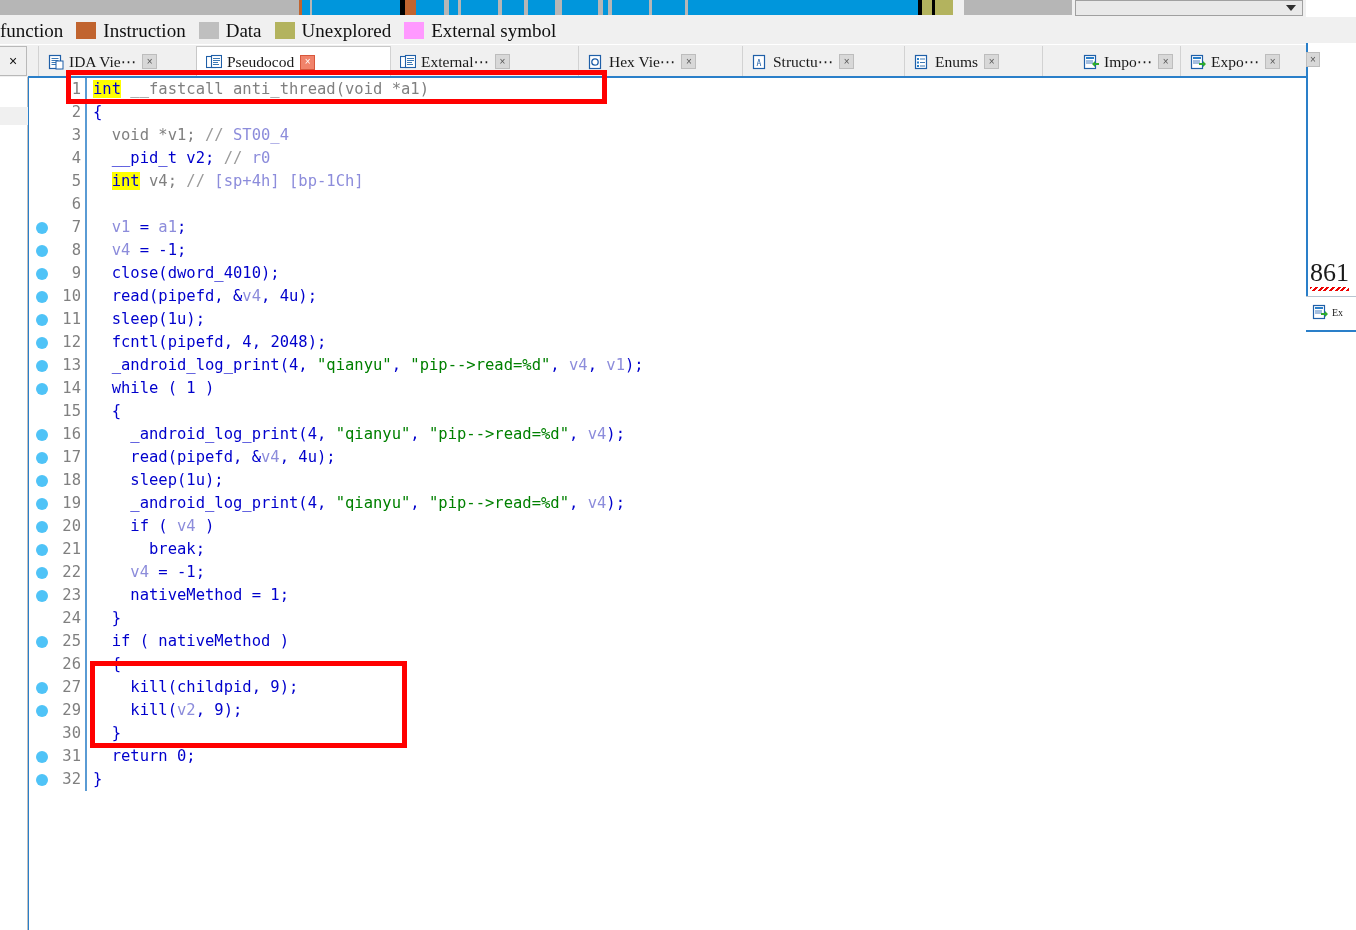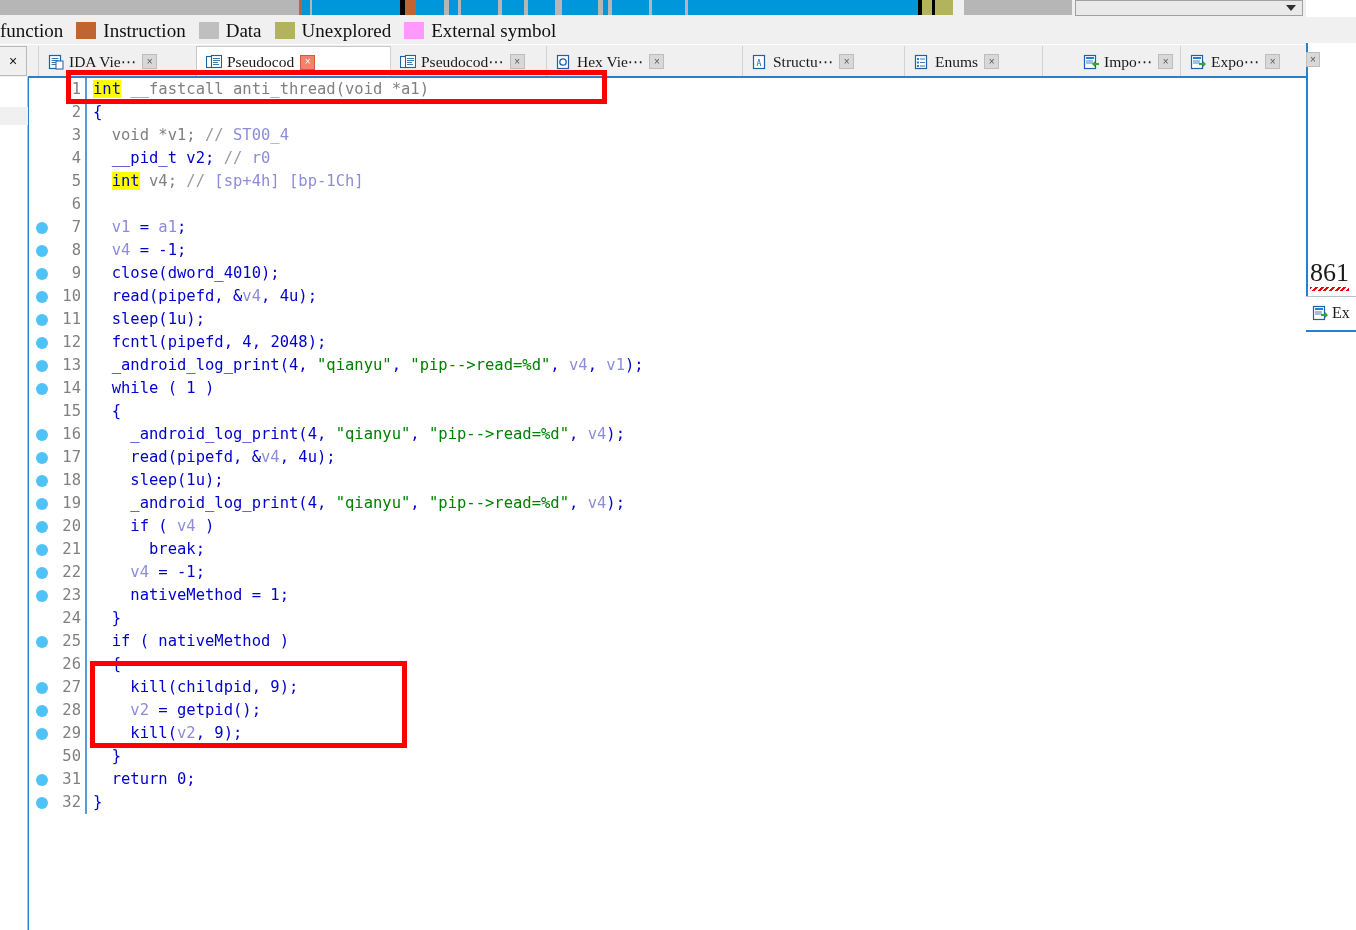--- a/index.html
+++ b/index.html
@@ -172,21 +172,21 @@
   }
   .ov-divider-a {
     position: absolute; left: 1306px; top: 296px; width: 50px; height: 1px; background: #b8c4d0;
   }
   .ov-divider-b {
     position: absolute; left: 1306px; top: 330px; width: 50px; height: 2px; background: #2a7fc9;
   }
   .ov-ex {
     position: absolute; left: 1312px; top: 304px;
     display: flex; align-items: center;
-    font-family: "Liberation Serif", serif; font-size: 16px; color: #1a1a1a;
+    font-family: "Liberation Serif", serif; font-size: 10px; color: #1a1a1a;
   }
   .ov-ex .ticon { width: 16px; height: 16px; margin-right: 4px; }
   .ov-border-l {
     position: absolute; left: 1306px; top: 43px; width: 2px; height: 253px; background: #2a7fc9;
   }
   .ov-tabclose {
     position: absolute; left: 1306px; top: 52px; width: 14px; height: 15px;
     background: #d8d8d8; border: 1px solid #bdbdbd;
     display:flex; align-items:center; justify-content:center;
     font-size: 10px; color:#555; font-family:"Liberation Sans",sans-serif;
@@ -277,24 +277,24 @@
         </div>
         <div class="tab" style="left: 390px; width: 175px;">
           <span class="ticon"><svg viewBox="0 0 16 16" width="16" height="16">
               <rect x="0.5" y="2.5" width="9" height="11" fill="#ffffff" stroke="#1f5fa8" stroke-width="1.1"></rect>
               <rect x="5.5" y="1.5" width="10" height="12" fill="#ffffff" stroke="#1f5fa8" stroke-width="1.1"></rect>
               <line x1="7" y1="4.5" x2="14" y2="4.5" stroke="#3c78b4" stroke-width="1"></line>
               <line x1="7" y1="6.5" x2="14" y2="6.5" stroke="#3c78b4" stroke-width="1"></line>
               <line x1="7" y1="8.5" x2="12" y2="8.5" stroke="#3c78b4" stroke-width="1"></line>
               <line x1="7" y1="10.5" x2="13" y2="10.5" stroke="#3c78b4" stroke-width="1"></line>
             </svg></span>
-          <span class="tlabel">Pseudocod⋯</span>
-          <span class="tclose">×</span>
-        </div>
-        <div class="tab" style="left: 546px; width: 150px;">
+          <span class="tlabel">External⋯</span>
+          <span class="tclose">×</span>
+        </div>
+        <div class="tab" style="left: 578px; width: 150px;">
           <span class="ticon"><svg viewBox="0 0 16 16" width="16" height="16">
               <rect x="1.5" y="1.5" width="11" height="13" fill="#ffffff" stroke="#1f5fa8" stroke-width="1.2"></rect>
               <circle cx="7" cy="8" r="3.2" fill="none" stroke="#1f5fa8" stroke-width="1.3"></circle>
             </svg></span>
           <span class="tlabel">Hex Vie⋯</span>
           <span class="tclose">×</span>
         </div>
         <div class="tab" style="left: 742px; width: 148px;">
           <span class="ticon"><svg viewBox="0 0 16 16" width="16" height="16">
               <rect x="1.5" y="1.5" width="11" height="13" fill="#ffffff" stroke="#1f5fa8" stroke-width="1.2"></rect>
@@ -368,23 +368,22 @@
         <div class="cline"><div class="bp"><span class="dot"></span></div><div class="lnum">18</div><div class="vbar"></div><div class="ctext"><span class="pl">    </span><span class="kw">sleep</span><span class="kw">(</span><span class="kw">1u</span><span class="kw">);</span></div></div>
         <div class="cline"><div class="bp"><span class="dot"></span></div><div class="lnum">19</div><div class="vbar"></div><div class="ctext"><span class="pl">    </span><span class="kw">_android_log_print</span><span class="kw">(</span><span class="kw">4</span><span class="kw">, </span><span class="str">"qianyu"</span><span class="kw">, </span><span class="str">"pip--&gt;read=%d"</span><span class="kw">, </span><span class="var">v4</span><span class="kw">);</span></div></div>
         <div class="cline"><div class="bp"><span class="dot"></span></div><div class="lnum">20</div><div class="vbar"></div><div class="ctext"><span class="pl">    </span><span class="kw">if ( </span><span class="var">v4</span><span class="kw"> )</span></div></div>
         <div class="cline"><div class="bp"><span class="dot"></span></div><div class="lnum">21</div><div class="vbar"></div><div class="ctext"><span class="pl">      </span><span class="kw">break;</span></div></div>
         <div class="cline"><div class="bp"><span class="dot"></span></div><div class="lnum">22</div><div class="vbar"></div><div class="ctext"><span class="pl">    </span><span class="var">v4</span><span class="kw"> = </span><span class="kw">-1</span><span class="kw">;</span></div></div>
         <div class="cline"><div class="bp"><span class="dot"></span></div><div class="lnum">23</div><div class="vbar"></div><div class="ctext"><span class="pl">    </span><span class="kw">nativeMethod</span><span class="kw"> = </span><span class="kw">1</span><span class="kw">;</span></div></div>
         <div class="cline"><div class="bp"></div><div class="lnum">24</div><div class="vbar"></div><div class="ctext"><span class="pl">  </span><span class="kw">}</span></div></div>
         <div class="cline"><div class="bp"><span class="dot"></span></div><div class="lnum">25</div><div class="vbar"></div><div class="ctext"><span class="pl">  </span><span class="kw">if ( </span><span class="kw">nativeMethod</span><span class="kw"> )</span></div></div>
         <div class="cline"><div class="bp"></div><div class="lnum">26</div><div class="vbar"></div><div class="ctext"><span class="pl">  </span><span class="kw">{</span></div></div>
         <div class="cline"><div class="bp"><span class="dot"></span></div><div class="lnum">27</div><div class="vbar"></div><div class="ctext"><span class="pl">    </span><span class="kw">kill</span><span class="kw">(</span><span class="kw">childpid</span><span class="kw">, </span><span class="kw">9</span><span class="kw">);</span></div></div>
-        <div class="cline"><div class="bp"><span class="dot"></span></div><div class="lnum">28</div><div class="vbar"></div><div class="ctext"><span class="pl">    </span><span class="var">v2</span><span class="kw"> = </span><span class="kw">getpid</span><span class="kw">();</span></div></div>
         <div class="cline"><div class="bp"><span class="dot"></span></div><div class="lnum">29</div><div class="vbar"></div><div class="ctext"><span class="pl">    </span><span class="kw">kill</span><span class="kw">(</span><span class="var">v2</span><span class="kw">, </span><span class="kw">9</span><span class="kw">);</span></div></div>
-        <div class="cline"><div class="bp"></div><div class="lnum">50</div><div class="vbar"></div><div class="ctext"><span class="pl">  </span><span class="kw">}</span></div></div>
+        <div class="cline"><div class="bp"></div><div class="lnum">30</div><div class="vbar"></div><div class="ctext"><span class="pl">  </span><span class="kw">}</span></div></div>
         <div class="cline"><div class="bp"><span class="dot"></span></div><div class="lnum">31</div><div class="vbar"></div><div class="ctext"><span class="pl">  </span><span class="kw">return </span><span class="kw">0</span><span class="kw">;</span></div></div>
         <div class="cline"><div class="bp"><span class="dot"></span></div><div class="lnum">32</div><div class="vbar"></div><div class="ctext"><span class="kw">}</span></div></div>
       </div>
   </div>
 
   <div class="redbox" id="redbox-signature"></div>
   <div class="redbox" id="redbox-kill"></div>
 
   <div class="overlay-right"></div>
   <div class="ov-top-strip"></div>

